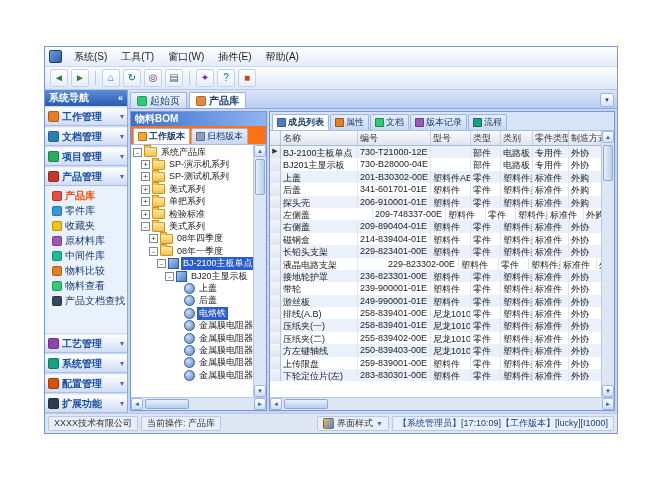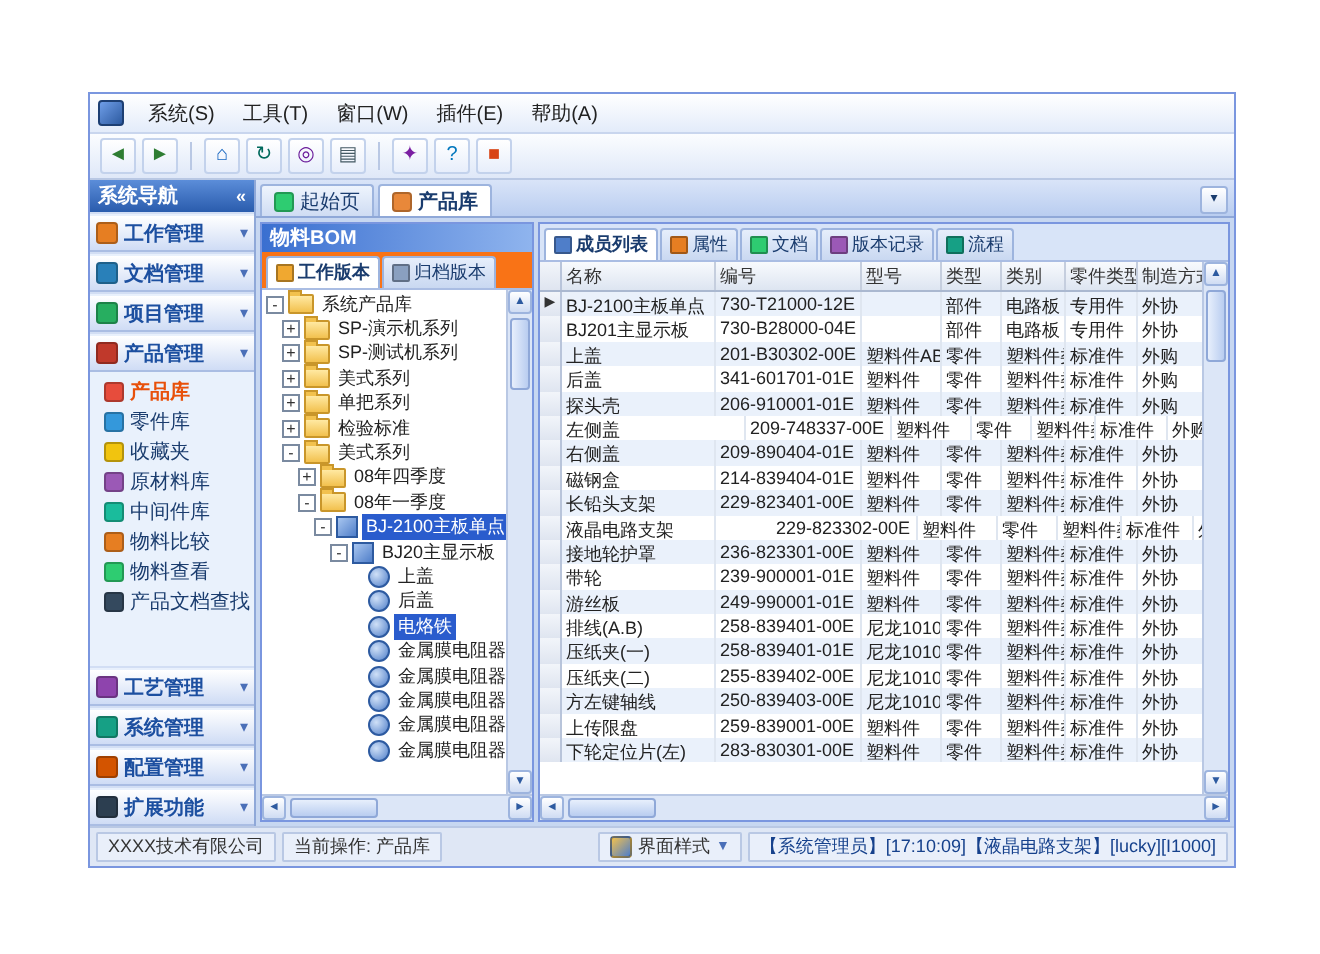--- a/index.html
+++ b/index.html
@@ -636,18 +636,18 @@
       <div class="st-cell">
         <span>当前操作: 产品库</span>
       </div>
       <div class="st-spacer"></div>
       <div class="st-cell">
         <span class="ico-style"></span>
         <span>界面样式</span>
         <span class="chev">▼</span>
       </div>
       <div class="st-cell st-session">
-        <span>【系统管理员】[17:10:09]【液晶电路支架】[lucky][I1000]</span>
+        <span>【系统管理员】[17:10:09]【工作版本】[lucky][I1000]</span>
       </div>
     </div>
 
   </div>
 </div>
 
 </body></html>

